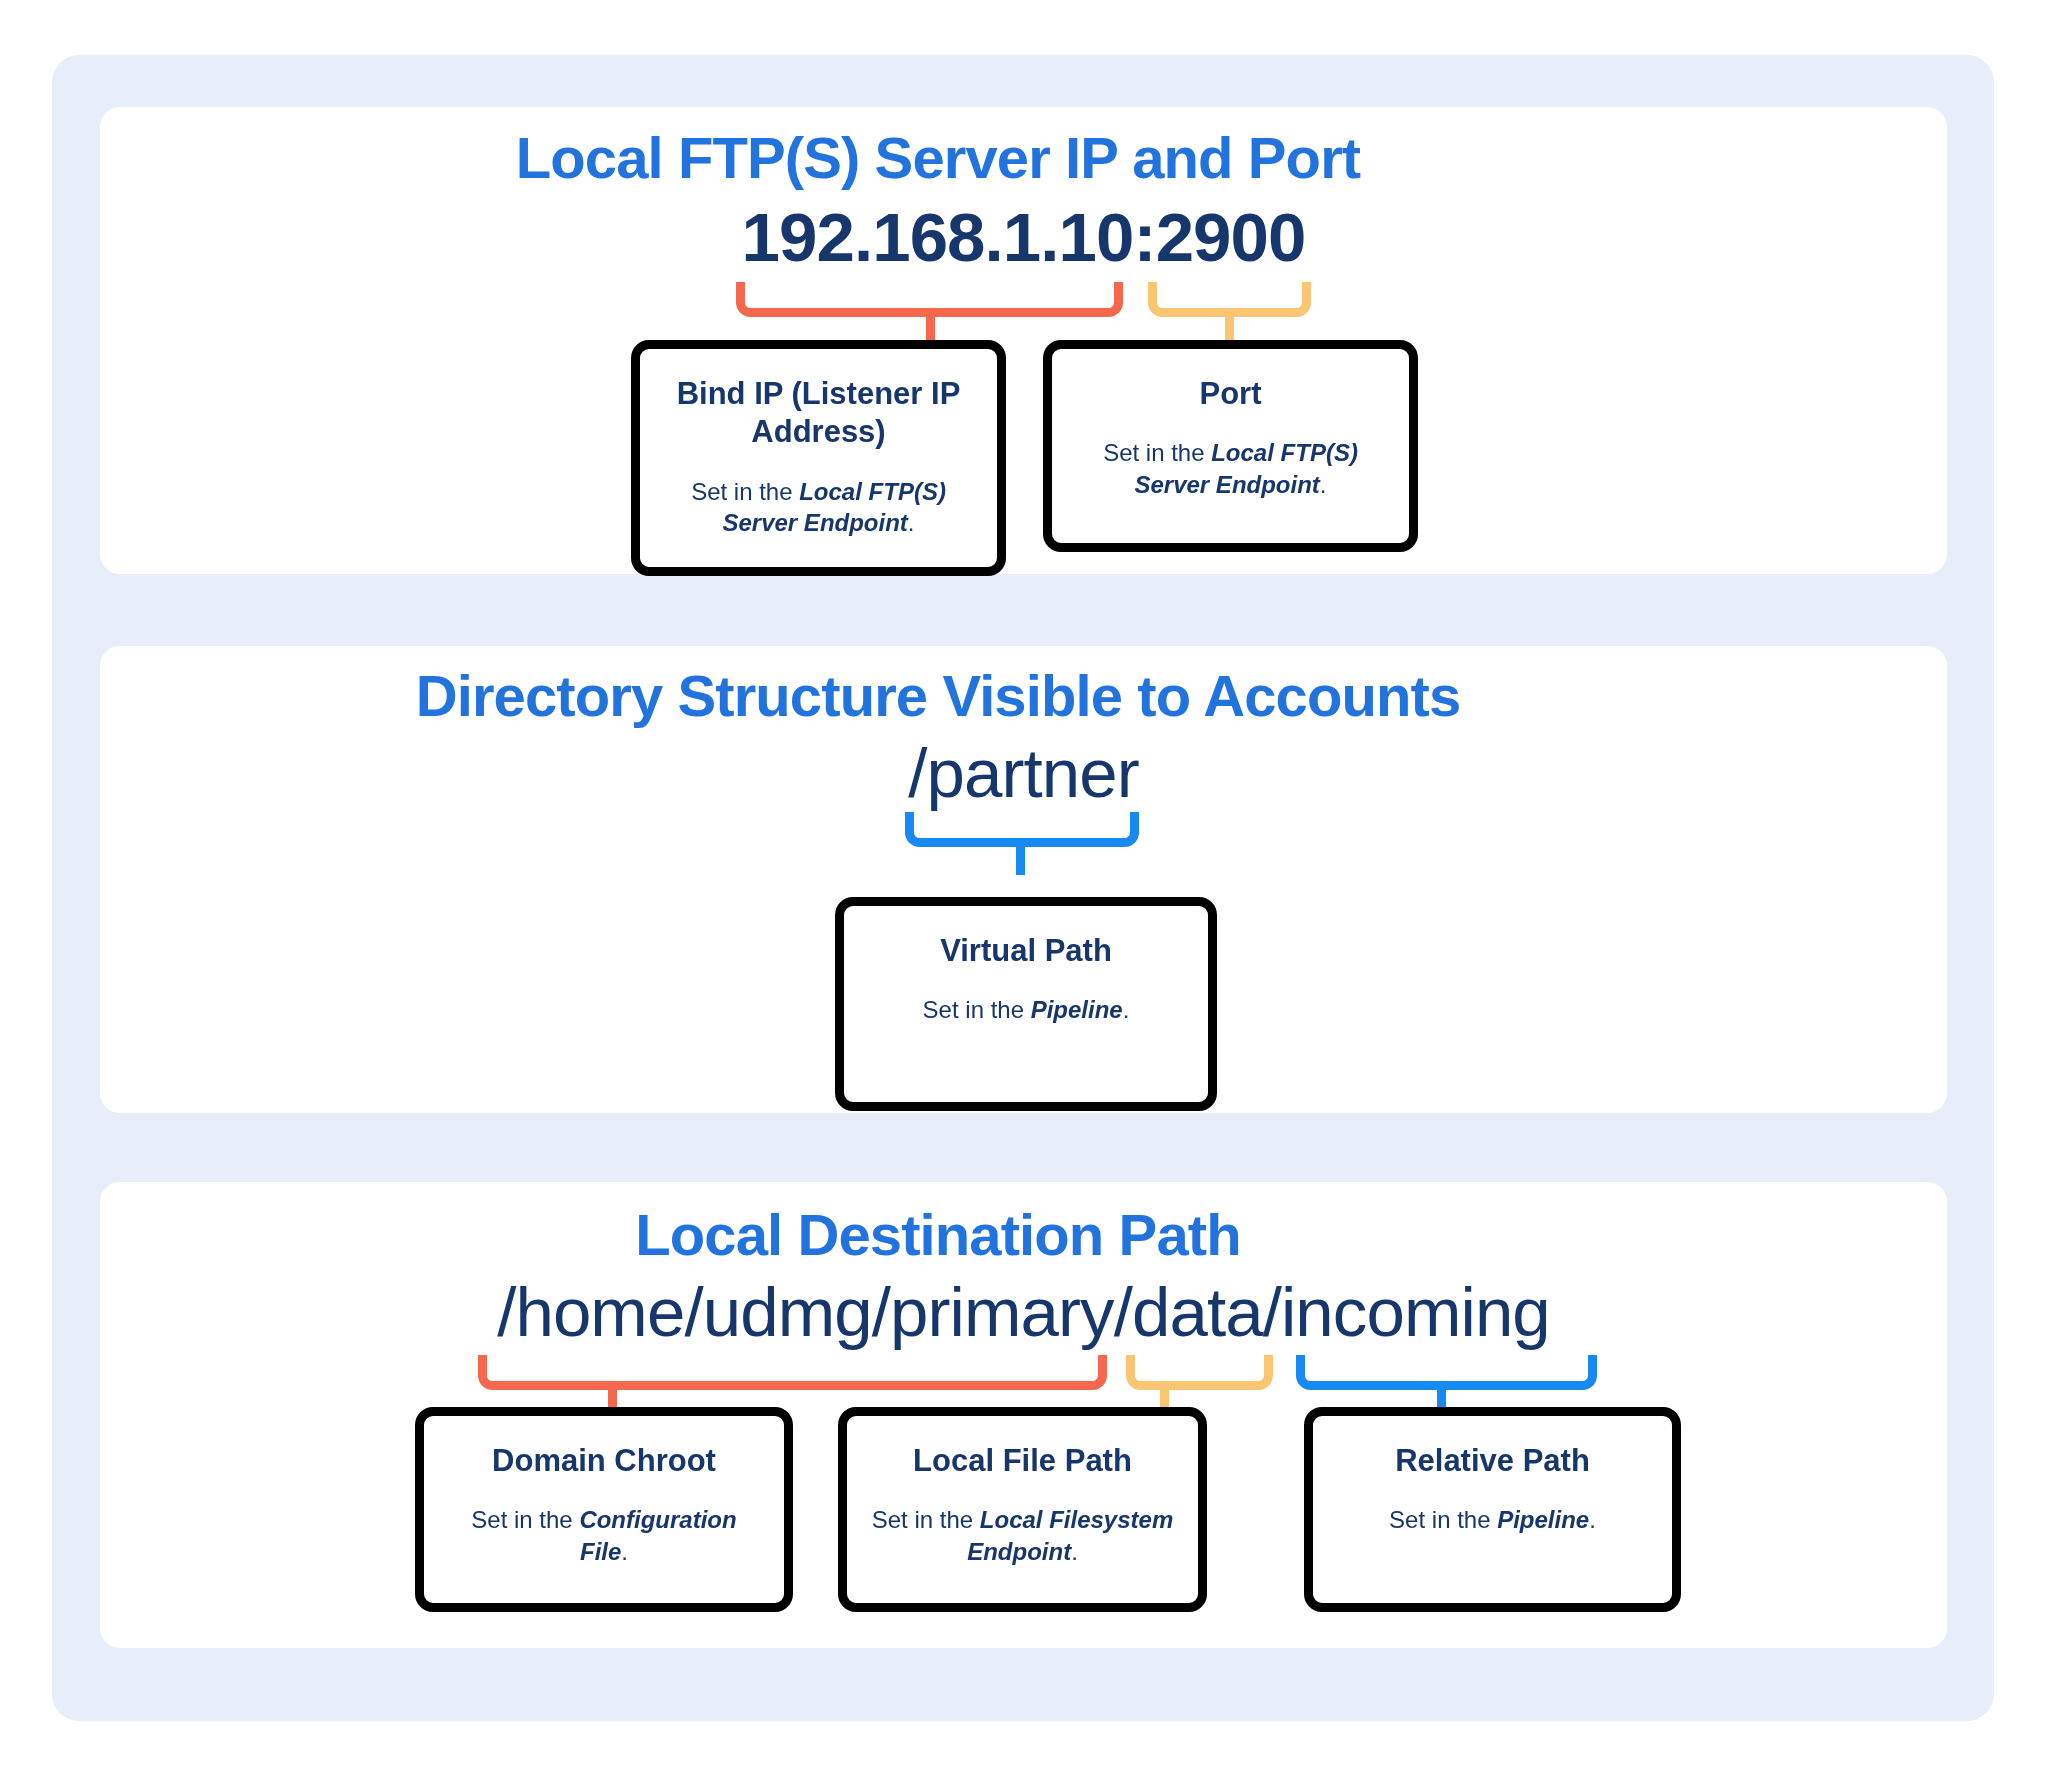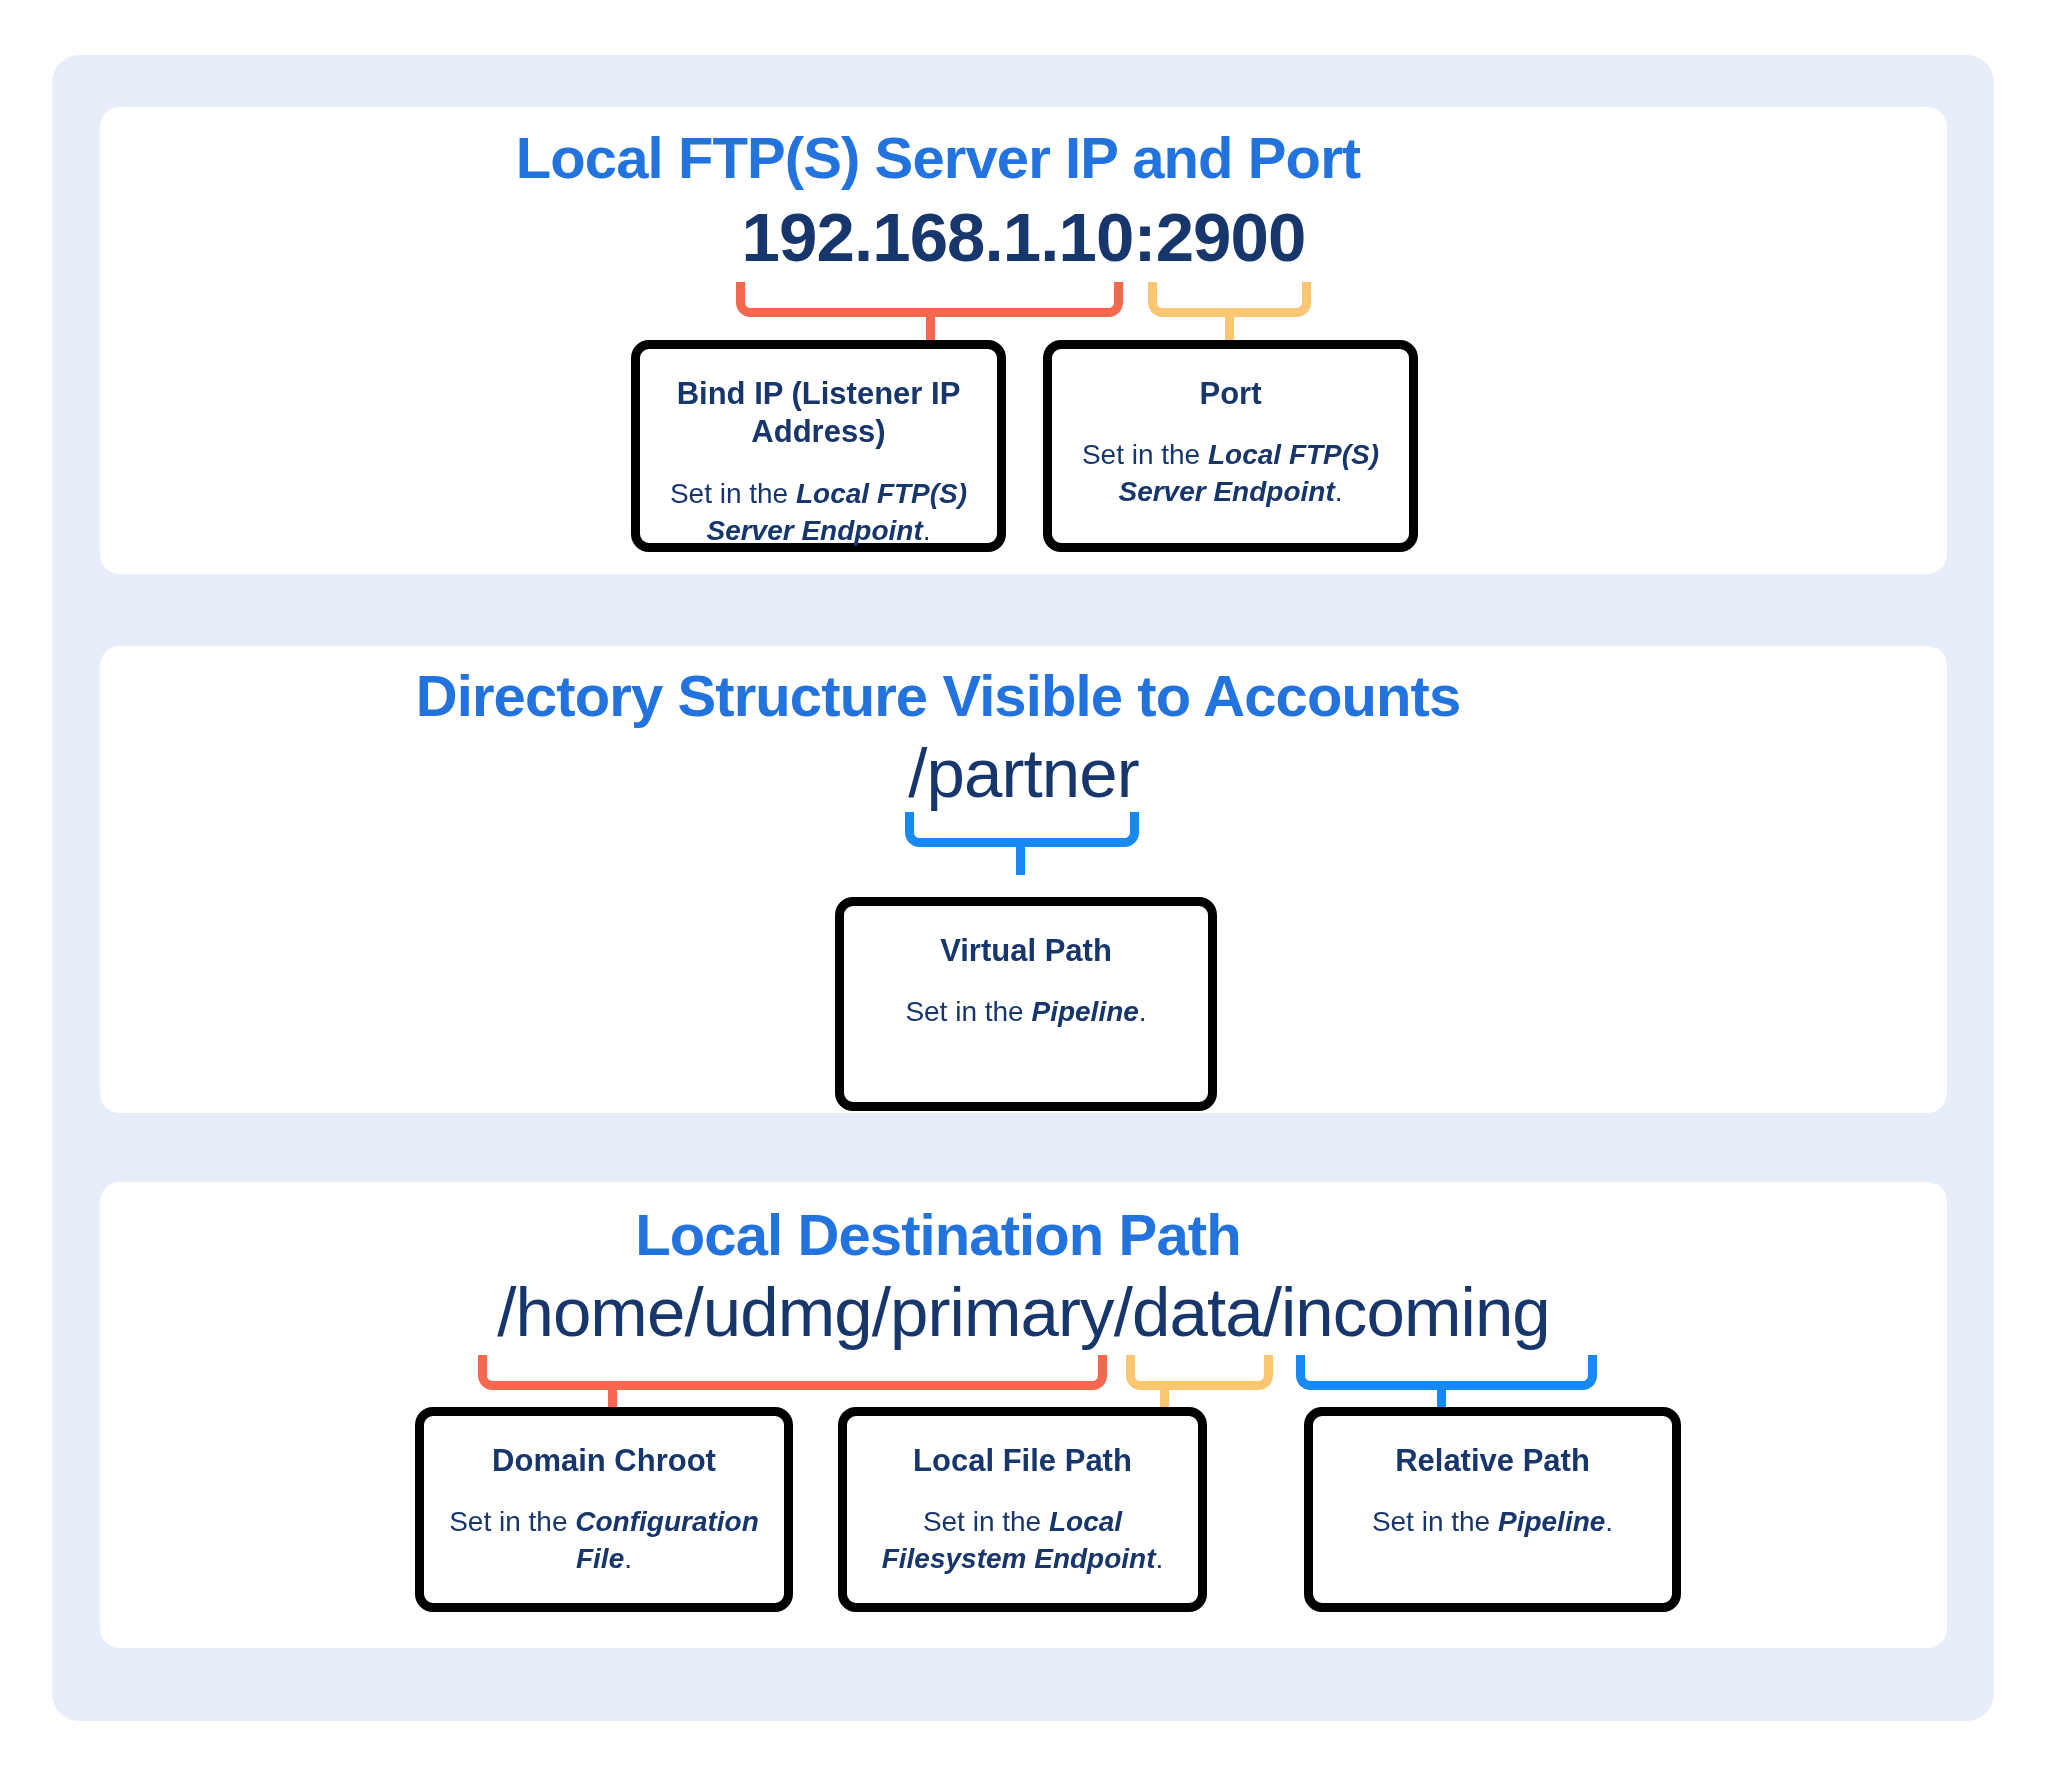--- a/index.html
+++ b/index.html
@@ -65,32 +65,32 @@
   .bk-rel    { left:1296px; width:301px; top:1355px; }
   .st-chroot { left:608px;  top:1384px; height:27px; }
   .st-root   { left:1160px; top:1384px; height:27px; }
   .st-rel    { left:1437px; top:1384px; height:27px; }
 
   .callout {
     position:absolute; background:#ffffff;
     border:9px solid; border-radius:18px;
     text-align:center; padding:25.5px 20px 0 20px;
   }
-  .bx-bind   { left:631px;  width:375px; top:340px;  height:212px; }
+  .bx-bind   { left:631px;  width:375px; top:340px;  height:236px; }
   .bx-port   { left:1043px; width:375px; top:340px;  height:212px; }
   .bx-virtual{ left:835px;  width:382px; top:871px;  height:214px;margin-top:26px; }
   .bx-chroot { left:415px;  width:378px; top:1407px; height:205px; }
   .bx-root   { left:838px;  width:369px; top:1407px; height:205px; }
   .bx-rel    { left:1304px; width:377px; top:1407px; height:205px; }
 
   .callout .bx-title {
     font-size:31px; font-weight:bold; color:#17366B; line-height:1.25;
   }
   .callout .bx-body {
-    margin-top:23.6px; font-size:28px; color:#17366B; line-height:1.32;
+    margin-top:23.6px; font-size:24px; color:#17366B; line-height:1.32;
   }
   .callout .bx-body .em { font-weight:bold; font-style:italic; }
 </style>
 </head>
 <body>
 
 <div class="container"></div>
 
 <div class="panel p1"></div>
 <div class="panel p2"></div>

